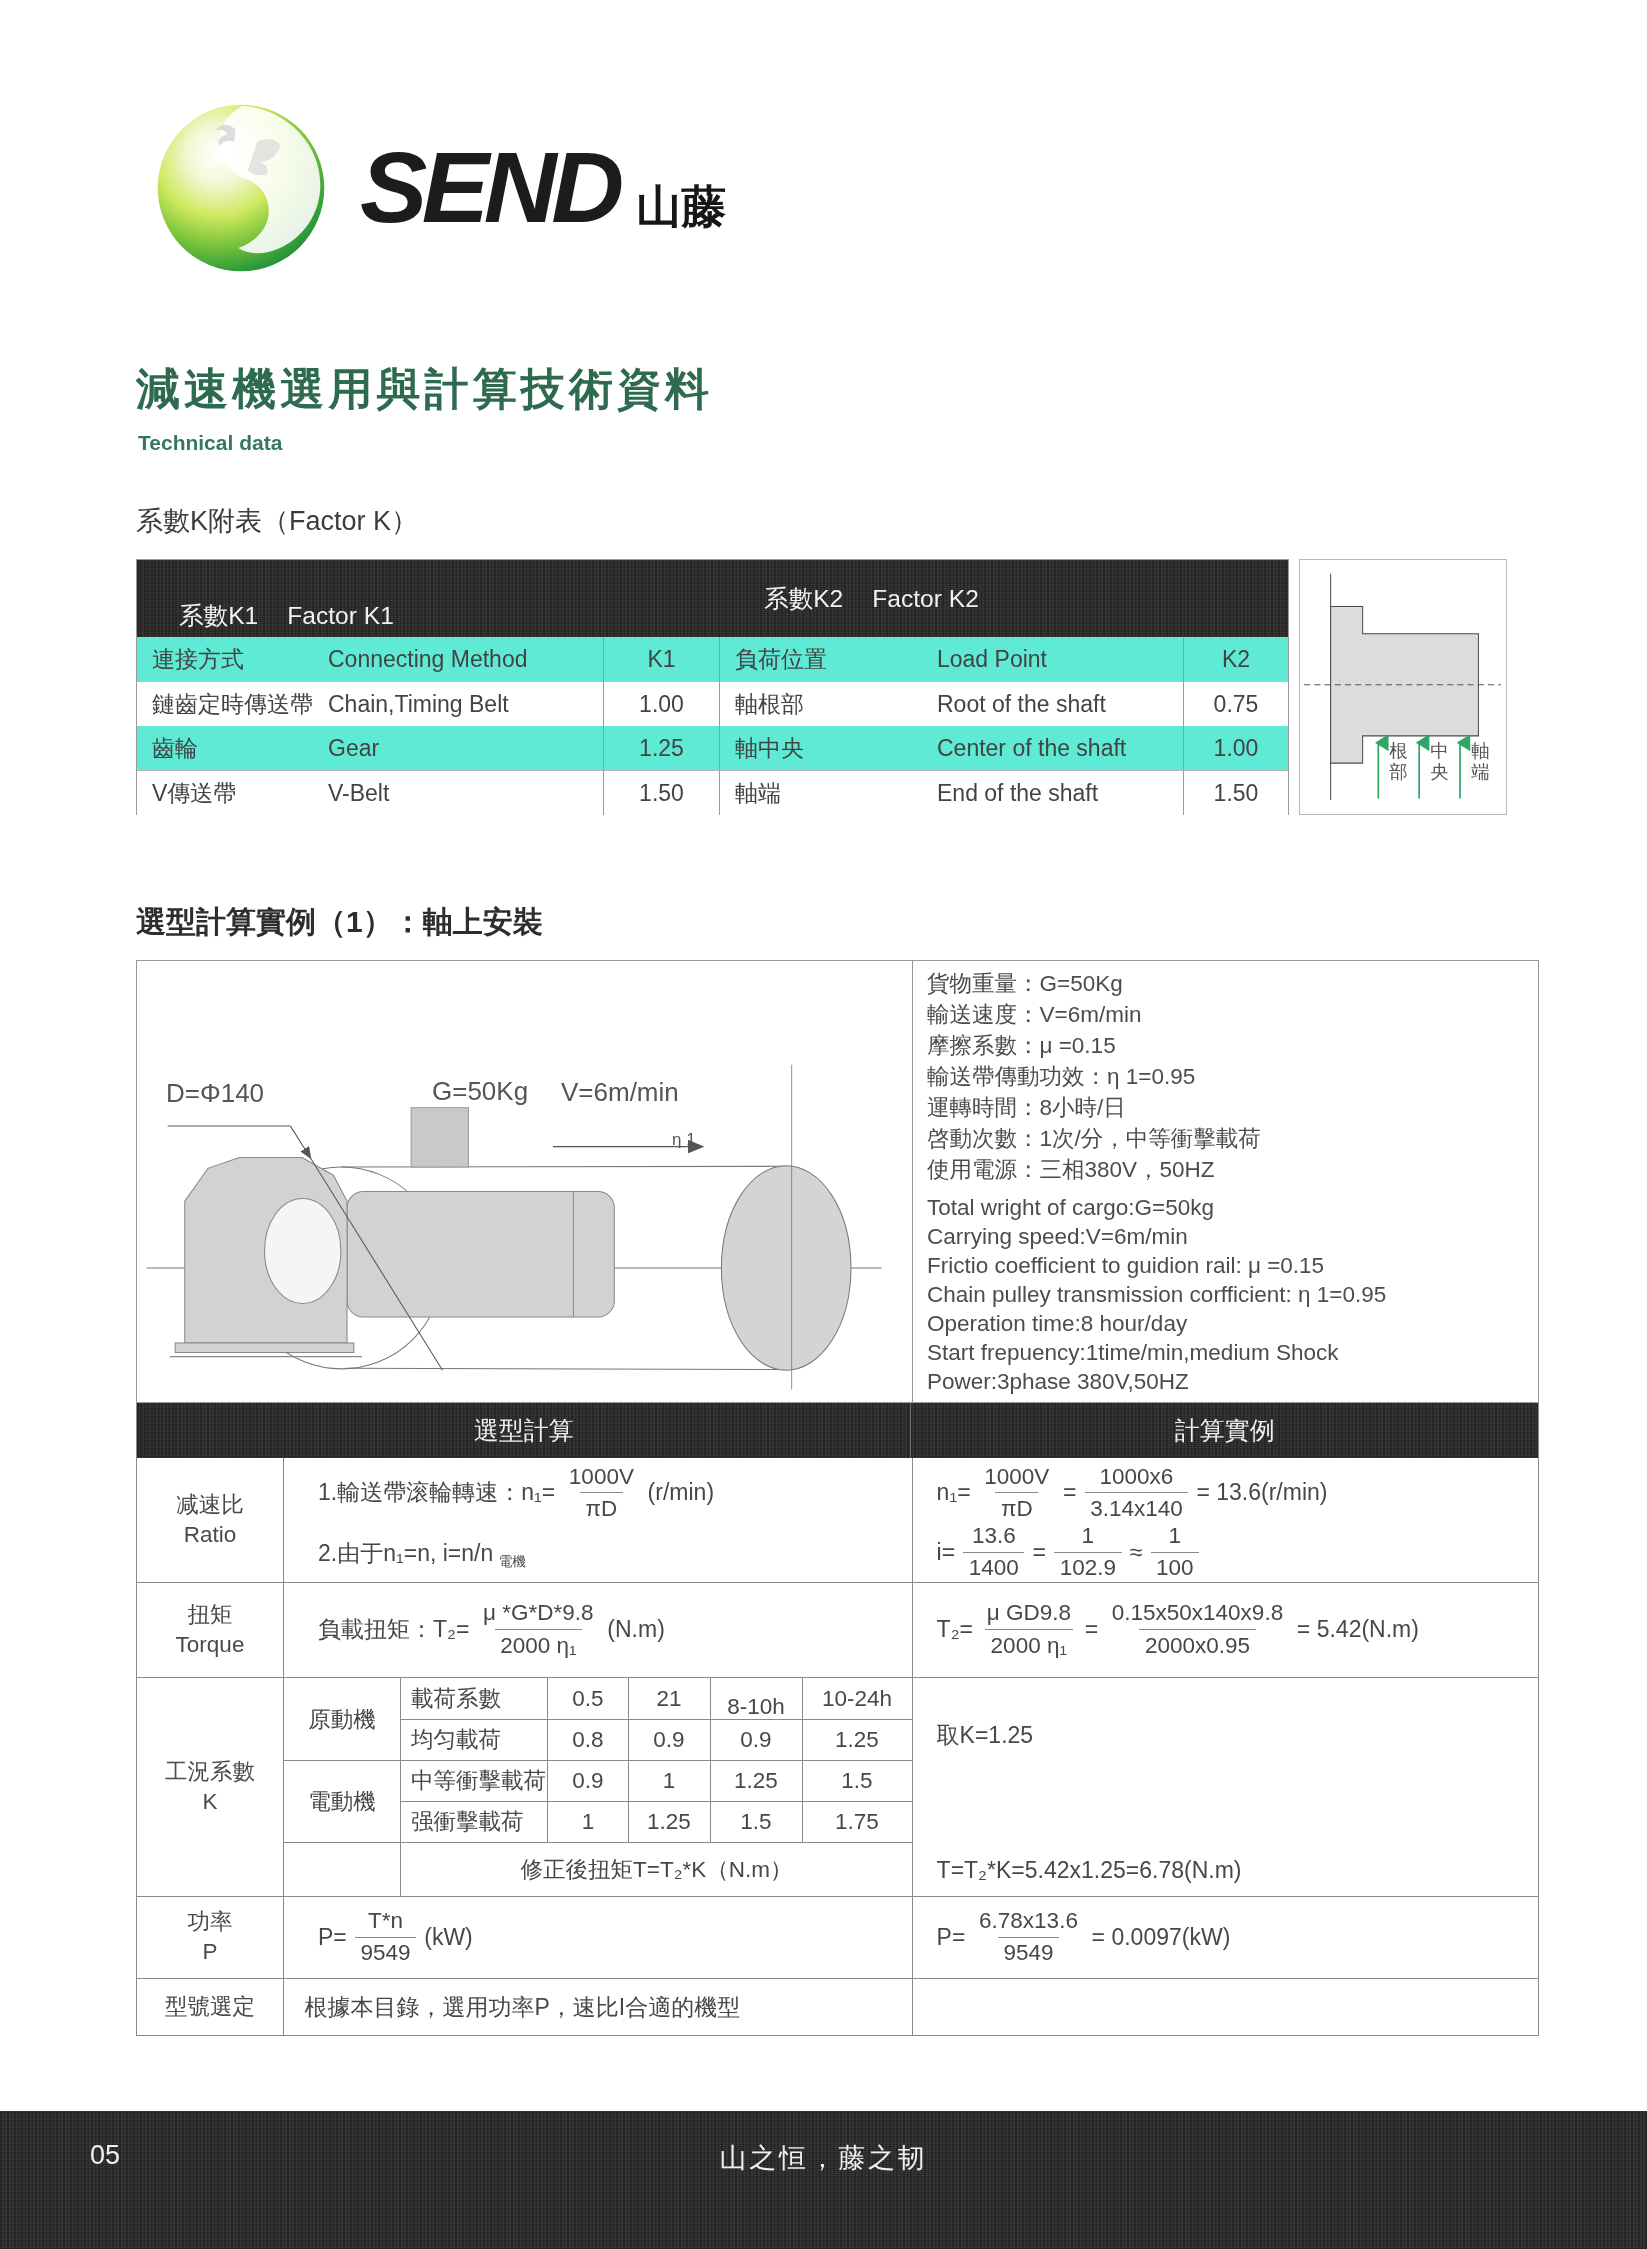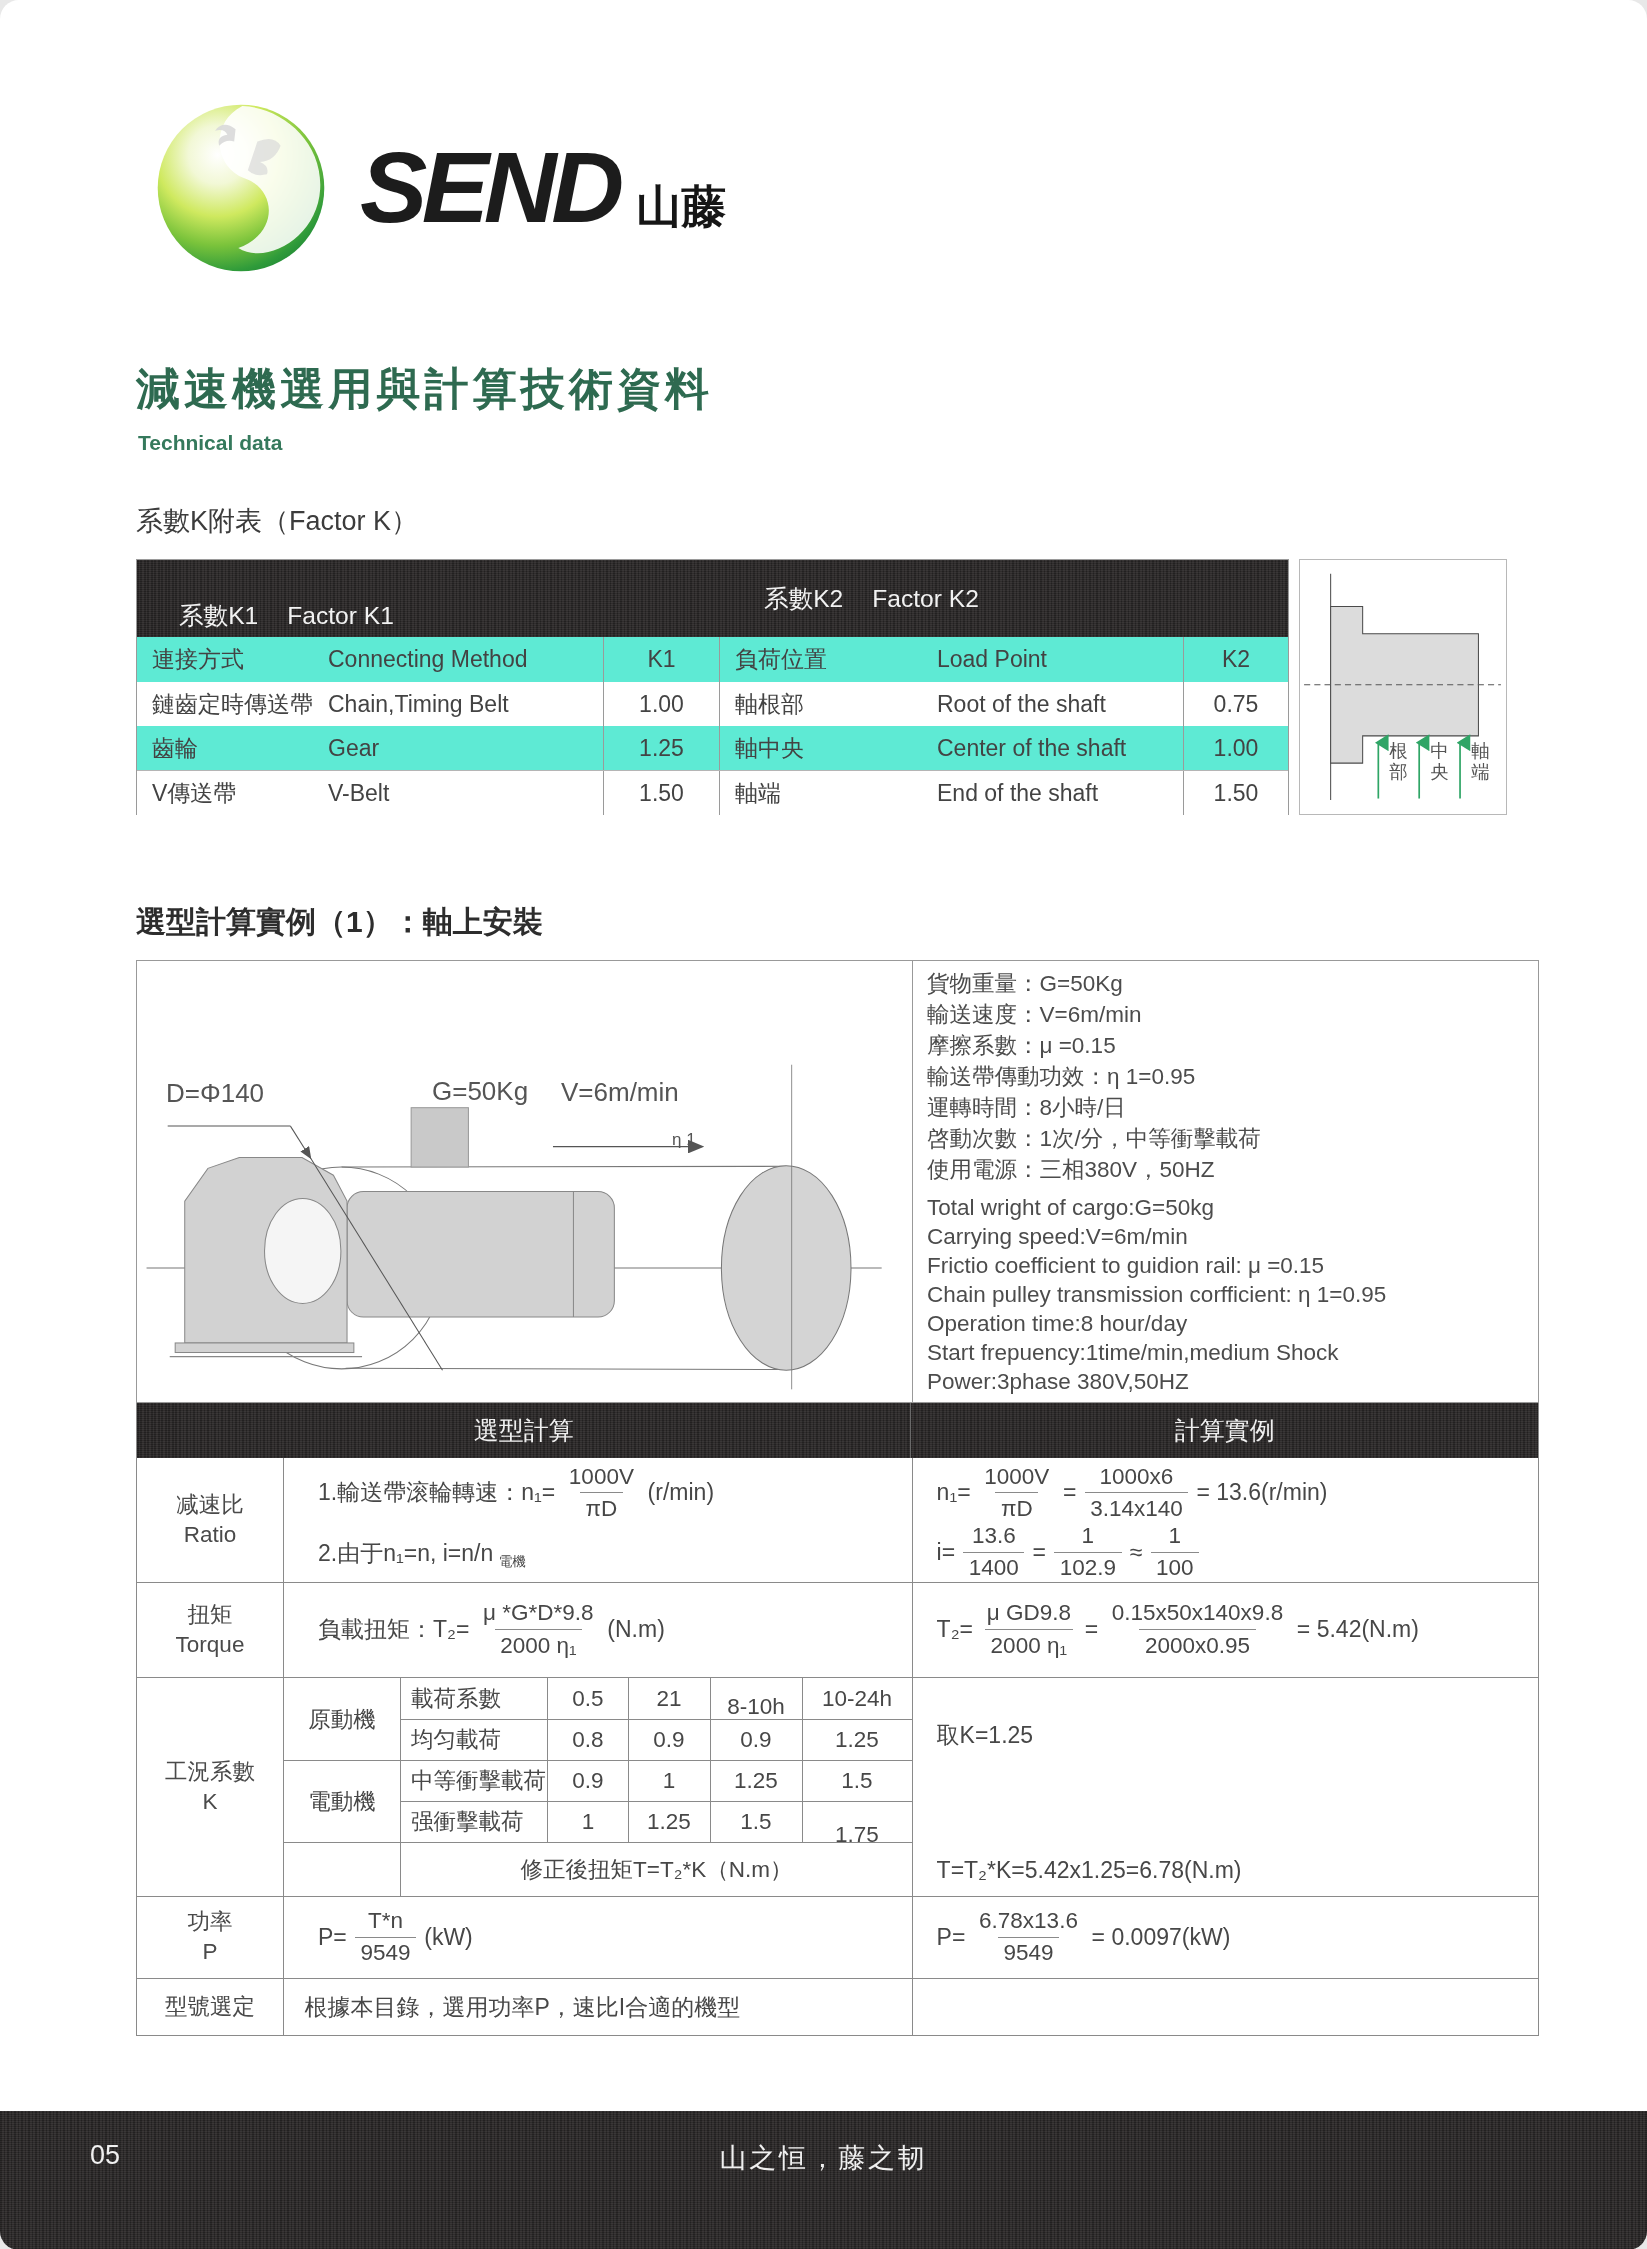--- a/index.html
+++ b/index.html
@@ -1,18 +1,18 @@
 <!DOCTYPE html>
 <html style="font-size:11px"><head>
 <meta charset="utf-8">
 <style>
   html,body { margin:0; padding:0; background:#e8e8e8; }
   #page {
     position:relative; width:1647px; height:2250px; background:#ffffff;
-    font-family:"Liberation Sans","DejaVu Sans",sans-serif; color:#4a4a4a; overflow:hidden;border-radius:19px;
+    font-family:"Liberation Sans","DejaVu Sans",sans-serif; color:#4a4a4a; overflow:hidden;
   }
   .abs { position:absolute; box-sizing:border-box; }
   .dark {
     background-color:#2f2c2c;
     background-image:
       repeating-linear-gradient(0deg, rgba(255,255,255,.05) 0 0.7px, transparent 0.7px 2px),
       repeating-linear-gradient(90deg, rgba(0,0,0,.28) 0 0.7px, transparent 0.7px 1.4px);
   }
   
   #logo-globe { border-radius:50%; }
@@ -388,21 +388,21 @@
         <div class="ktxt" style="left:127px; top:82px; width:136px; height:41px; justify-content:flex-start;">中等衝擊載荷</div>
         <div class="ktxt" style="left:263px; top:82px; width:82px; height:41px;">0.9</div>
         <div class="ktxt" style="left:344px; top:82px; width:82px; height:41px;">1</div>
         <div class="ktxt" style="left:426px; top:82px; width:92px; height:41px;">1.25</div>
         <div class="ktxt" style="left:518px; top:82px; width:110px; height:41px;">1.5</div>
 
         <div class="ktxt" style="left:127px; top:123px; width:136px; height:41px; justify-content:flex-start;">强衝擊載荷</div>
         <div class="ktxt" style="left:263px; top:123px; width:82px; height:41px;">1</div>
         <div class="ktxt" style="left:344px; top:123px; width:82px; height:41px;">1.25</div>
         <div class="ktxt" style="left:426px; top:123px; width:92px; height:41px;">1.5</div>
-        <div class="ktxt" style="left:518px; top:136px; width:110px; height:41px;">1.75</div>
+        <div class="ktxt" style="left:518px; top:123px; width:110px; height:41px;">1.75</div>
 
         <div class="ktxt" style="left:116px; top:164px; width:513px; height:55px;">修正後扭矩T=T₂*K（N.m）</div>
       </div>
       <div class="tcell rgt">
         <div class="abs formula" style="left:24.6px; top:42px;">取K=1.25</div>
         <div class="abs formula" style="left:24.6px; top:179px;">T=T₂*K=5.42x1.25=6.78(N.m)</div>
       </div>
     </div>
 
     <div class="trow" style="top:493px; height:82px;">

